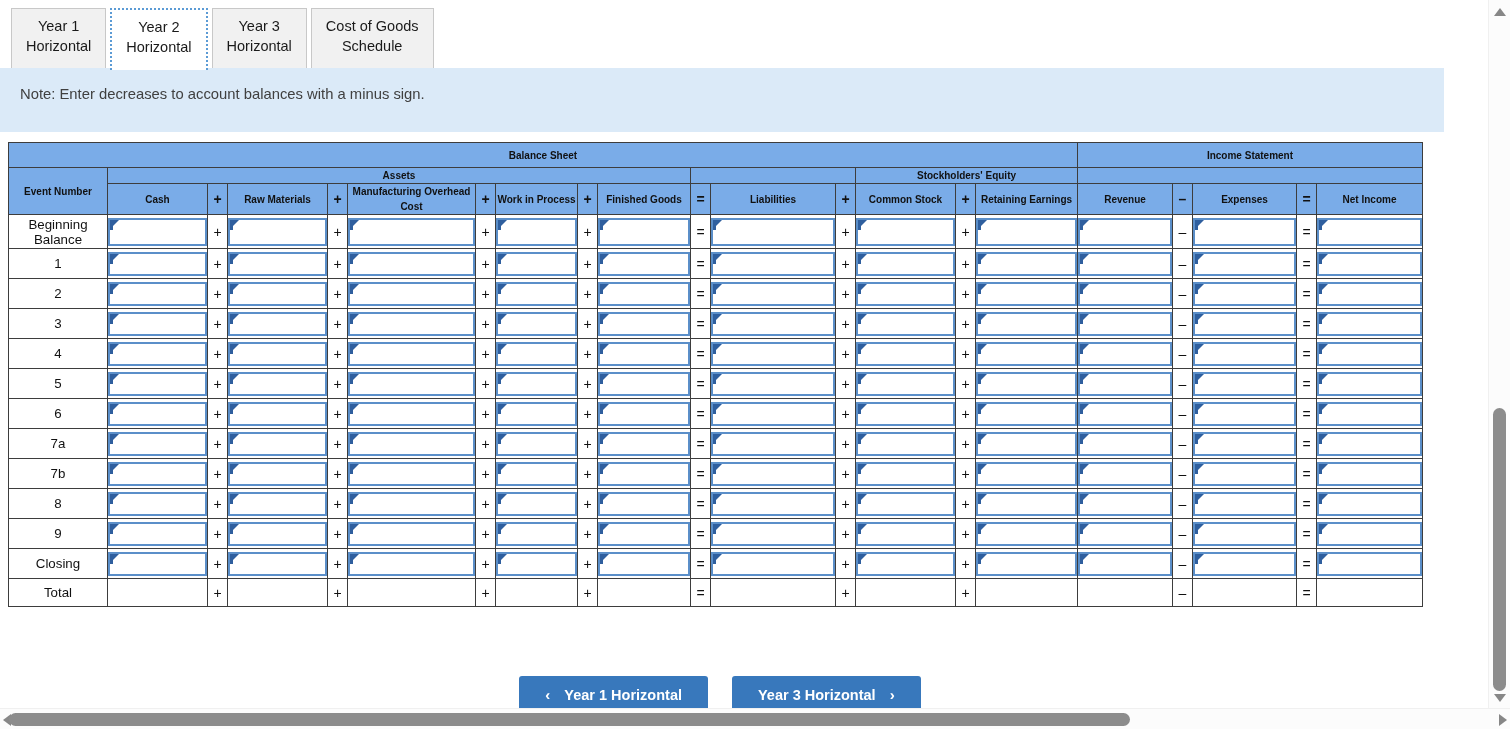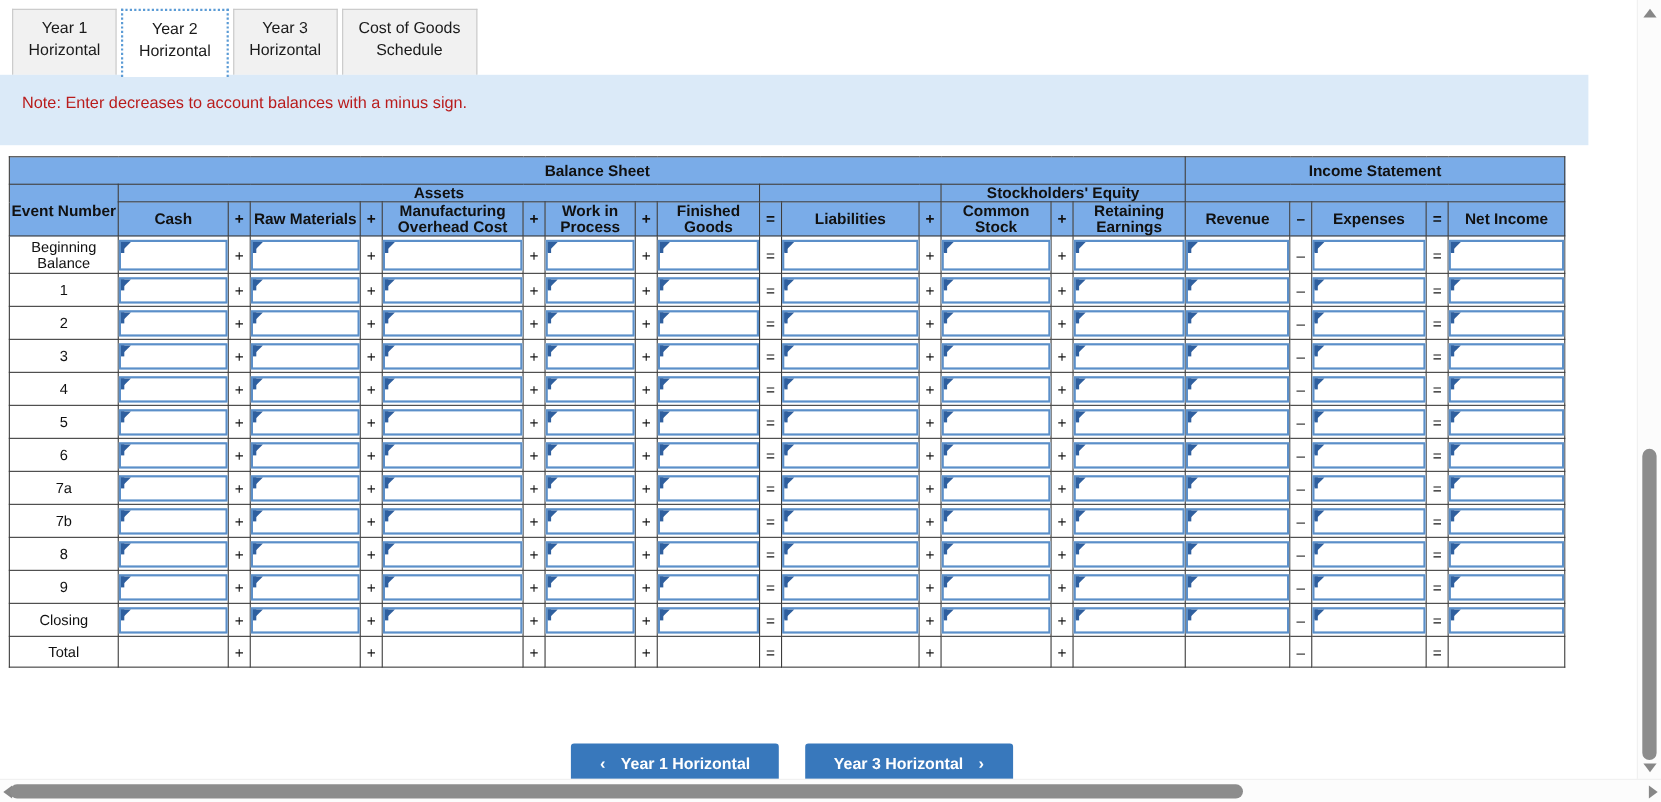--- a/index.html
+++ b/index.html
@@ -46,40 +46,40 @@
   .tab .l1, .tab .l2 { display:block; }
 
   
   .instructions {
     position: absolute; left: 0; top: 68px;
     width: 1444px; height: 64px;
     background: #dbeaf8;
     padding: 13px 0 0 20px;
   }
   .instr-main { font-size: 14.8px; color: #1b1b1b; line-height: 21px; }
-  .instr-note { font-size: 14.8px; color: #b91c1c; line-height: 21px; margin-top: 3px; }
+  .instr-note { font-size: 14.8px; color: #404040; line-height: 21px; margin-top: 3px; }
 
   
   .tablewrap { position: absolute; left: 8px; top: 142px; }
   table.hsm {
     border-collapse: collapse;
     table-layout: fixed;
     font-size: 13px;
     color: #111;
   }
   table.hsm th, table.hsm td {
     border: 1px solid #3d3d3d;
     padding: 0;
     text-align: center;
     vertical-align: middle;
   }
   th.hdr {
     background: #7aace8;
     font-weight: bold;
-    font-size: 14px;
+    font-size: 10px;
     color: #111;
     line-height: 15px;
   }
   th.grouphdr { height: 25px; }
   th.blank { background: #7aace8; border-left: 1px solid #3d3d3d; border-right:1px solid #3d3d3d;}
   th.opcol { width: 20px; font-size: 14px; }
 
   td.rowlabel {
     background: #ffffff;
     font-size: 13.3px;

